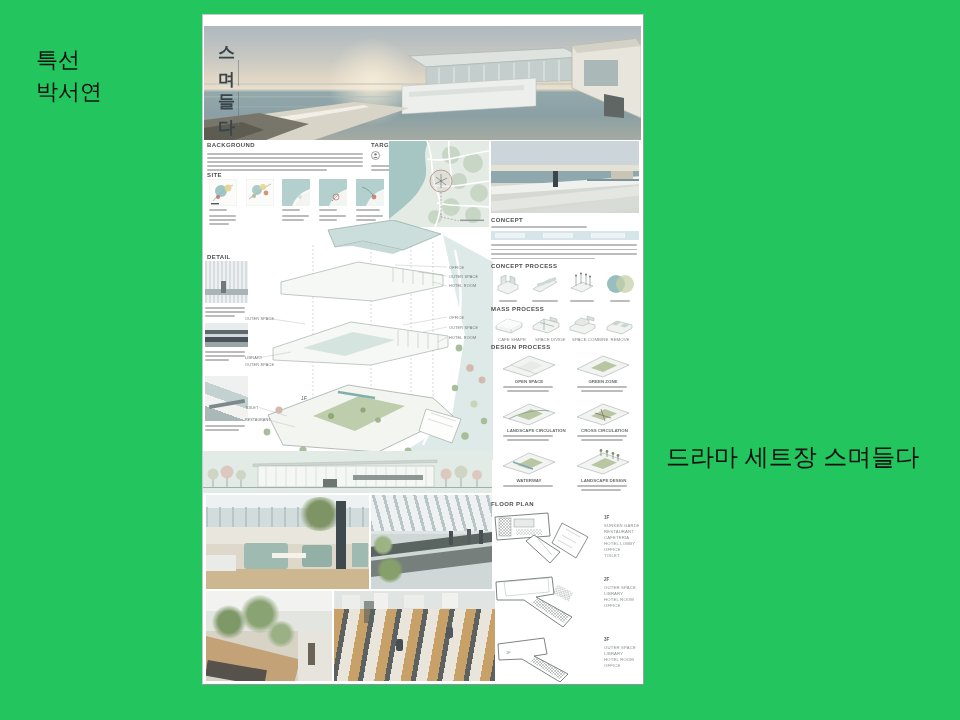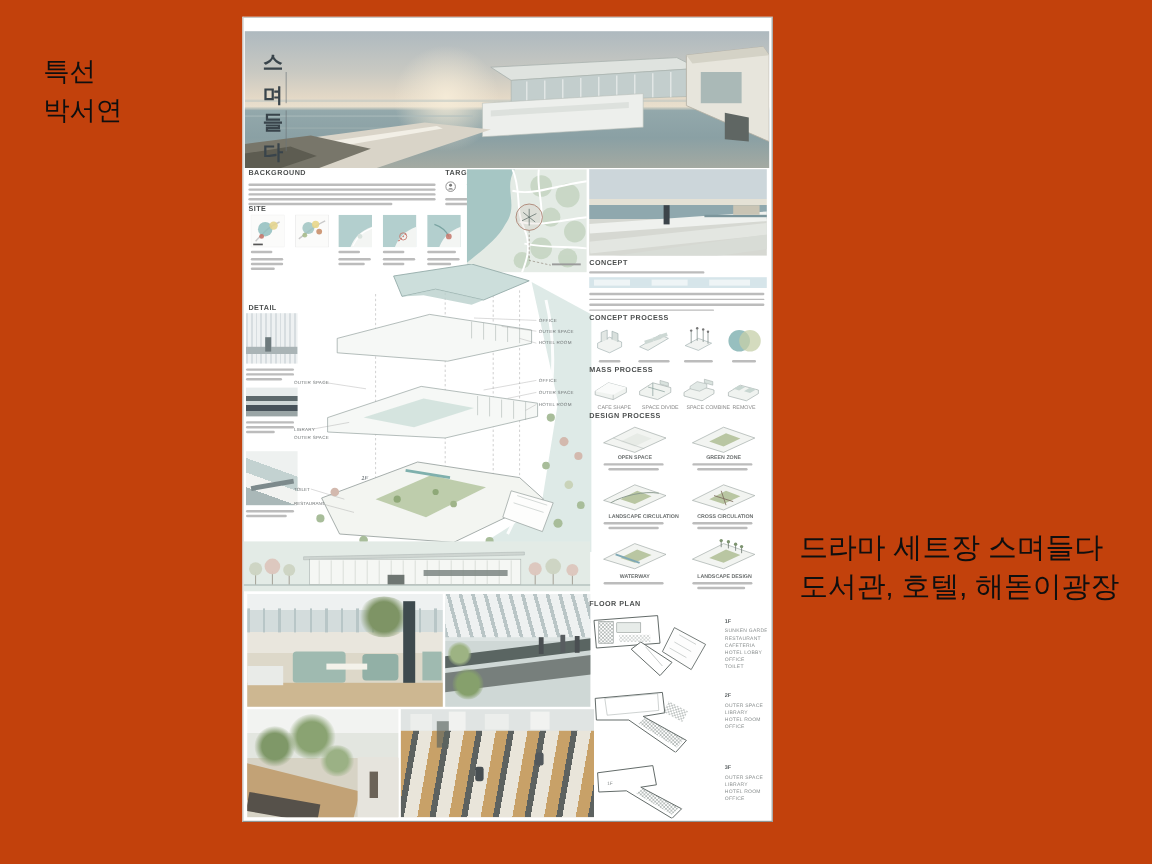--- a/index.html
+++ b/index.html
@@ -1,16 +1,16 @@
 <!DOCTYPE html>
 <html><head>
 <meta charset="utf-8">
 <style>
   html,body{margin:0;padding:0;background:#fff;}
-  .slide{position:relative;width:960px;height:720px;background:#c2410c;overflow:hidden;
+  .slide{position:relative;width:960px;height:720px;background:#22c55e;overflow:hidden;
          font-family:"Liberation Sans", sans-serif;color:#111;}
   .abs{position:absolute;}
   
   .note-big{font-size:24px;line-height:33px;color:#0f0f0f;letter-spacing:0;}
   .award{font-size:22px;line-height:32px;color:#0f0f0f;}
   
   .poster{position:absolute;left:202px;top:14px;width:440px;height:669px;background:#fff;
           border:1px solid #c6caca;border-right:1px solid #9aa0a0;border-bottom:1px solid #8f9595;}
   .h6{position:absolute;font-size:6px;font-weight:bold;color:#4c4f4f;letter-spacing:.4px;white-space:nowrap;}
   .bar{position:absolute;height:1.5px;background:#bcbcbc;border-radius:1px;}
@@ -32,21 +32,20 @@
 
 <div class="slide">
 
   <div class="abs award" style="left:36px;top:44px;">
     <div>특선</div>
     <div>박서연</div>
   </div>
 
   <div class="abs note-big" style="left:666px;top:440px;width:290px;">
     <div>드라마 세트장 스며들다</div>
-    <div>도서관, 호텔, 해돋이광장</div>
   </div>
 
   <div class="poster">
 
     <div class="hero">
       <svg width="437" height="114" viewBox="0 0 437 114">
         <defs>
           <radialGradient id="sun" cx="50%" cy="50%" r="50%">
             <stop offset="0%" stop-color="#f6ecd8" stop-opacity=".95"></stop>
             <stop offset="100%" stop-color="#f6ecd8" stop-opacity="0"></stop>

